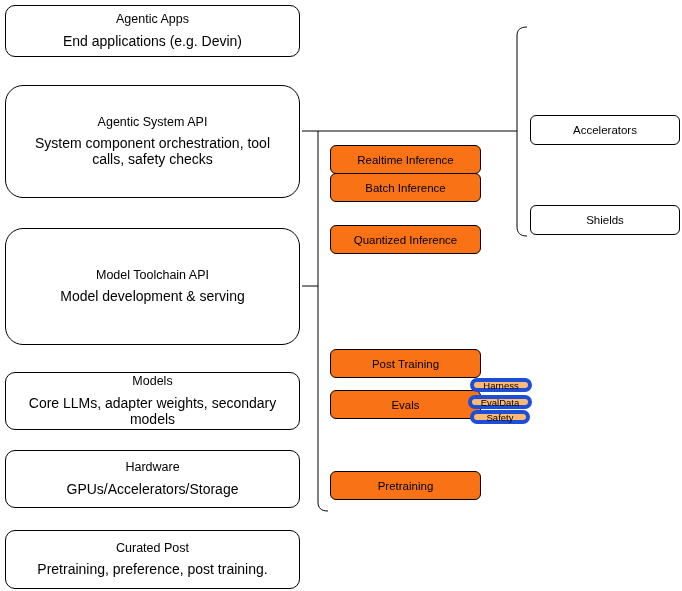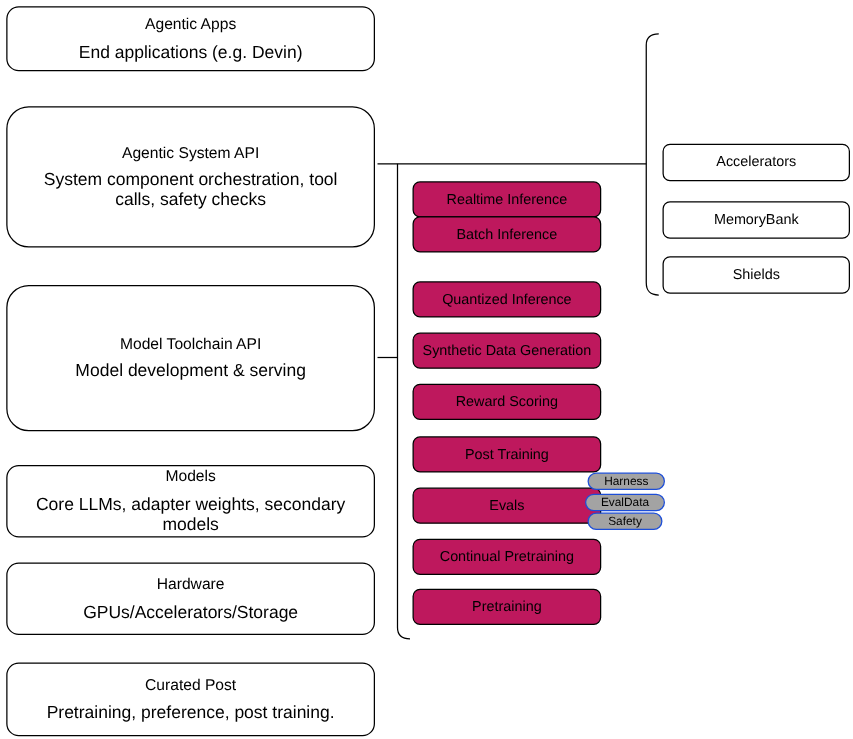--- a/index.html
+++ b/index.html
@@ -37,21 +37,21 @@
   .layer.big { border-radius: 18px; }
   .layer-title { font-size: 12.5px; line-height: 1.1; }
   .layer-subtitle { font-size: 14px; line-height: 1.15; }
 
   
   .mid {
     position: absolute;
     left: 330px;
     width: 151px;
     height: 29px;
-    background: #be185d;
+    background: #f97316;
     border: 1px solid #000;
     border-radius: 6px;
     display: flex;
     align-items: center;
     justify-content: center;
     font-size: 11.5px;
     z-index: 1;
   }
 
   
@@ -66,22 +66,22 @@
     display: flex;
     align-items: center;
     justify-content: center;
     font-size: 11.5px;
     z-index: 1;
   }
 
   
   .pill {
     position: absolute;
-    background: #a3a3a3;
-    border: 1px solid #1d4ed8;
+    background: #fdba74;
+    border: 4px solid #1d4ed8;
     border-radius: 8px;
     display: flex;
     align-items: center;
     justify-content: center;
     font-size: 9.5px;
     z-index: 3;
   }
 </style>
 </head>
 <body>
@@ -125,28 +125,24 @@
   </div>
 
   <div class="layer" style="top:530px;height:59px">
     <div class="layer-title">Curated Post</div>
     <div class="layer-subtitle">Pretraining, preference, post training.</div>
   </div>
 
   <div class="mid" style="top:145px">Realtime Inference</div>
   <div class="mid" style="top:173px">Batch Inference</div>
   <div class="mid" style="top:225px">Quantized Inference</div>
-  <div class="mid" style="top:266px">Synthetic Data Generation</div>
-  <div class="mid" style="top:307px">Reward Scoring</div>
   <div class="mid" style="top:349px">Post Training</div>
   <div class="mid" style="top:390px">Evals</div>
-  <div class="mid" style="top:431px">Continual Pretraining</div>
   <div class="mid" style="top:471px">Pretraining</div>
 
   <div class="pill" style="left:470px;top:378px;width:62px;height:14px">Harness</div>
   <div class="pill" style="left:468px;top:395px;width:64px;height:14px">EvalData</div>
   <div class="pill" style="left:470px;top:410px;width:60px;height:14px">Safety</div>
 
   <div class="right-item" style="top:115px">Accelerators</div>
-  <div class="right-item" style="top:161px">MemoryBank</div>
   <div class="right-item" style="top:205px">Shields</div>
 
 </div>
 
 </body></html>

